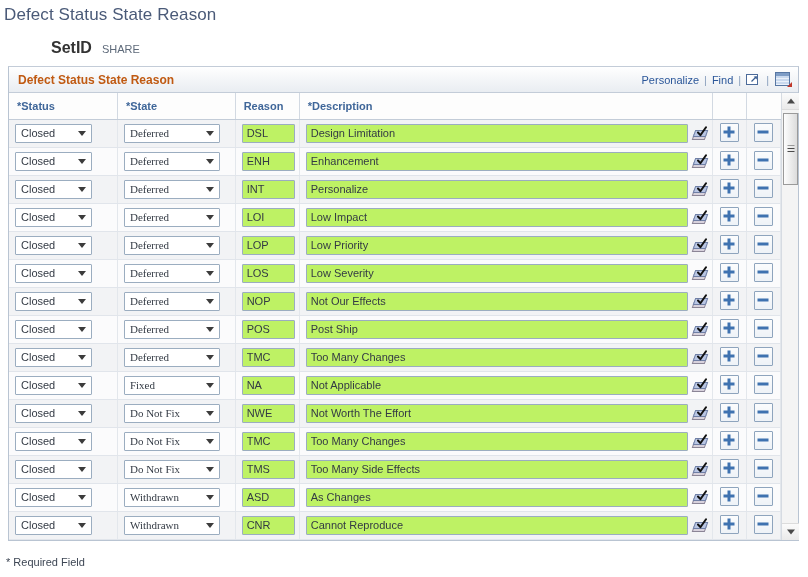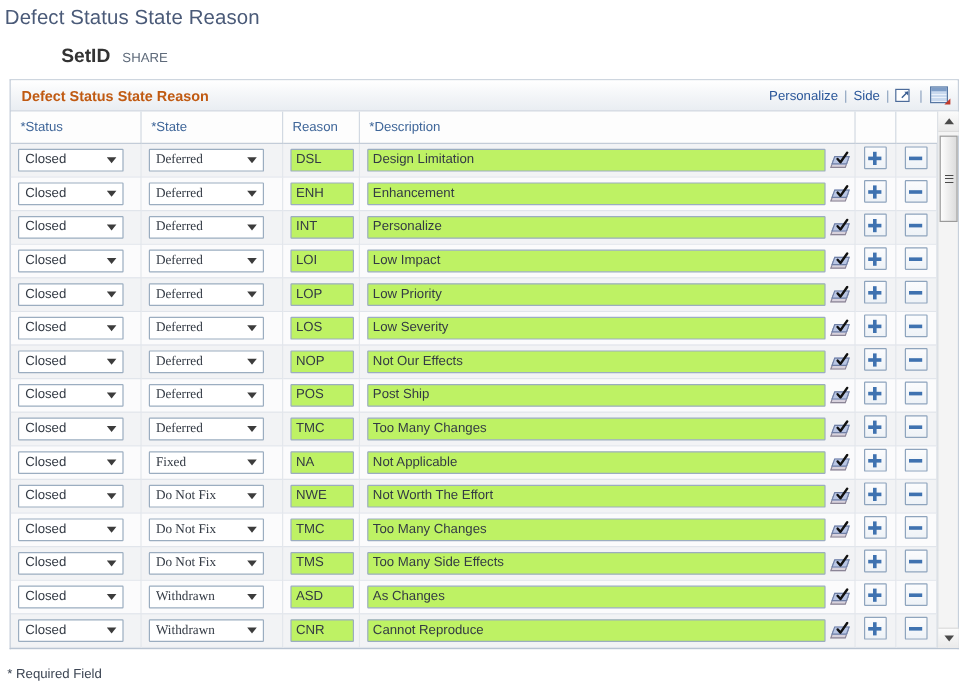--- a/index.html
+++ b/index.html
@@ -210,21 +210,21 @@
     border-collapse: collapse;
     width: 100%;
     table-layout: fixed;
     font-size: 11px;
   }
   table.grid th {
     background: #fdfdfd;
     border-right: 1px solid #d2d9e2;
     border-bottom: 1px solid #c3ccd8;
     color: #3f6699;
-    font-weight: normal;
+    font-weight: bold;
     font-size: 11px;
     text-align: left;
     padding: 6px 0 6px 8px;
     height: 26px;
     box-sizing: border-box;
     vertical-align: middle;
     white-space: nowrap;
   }
   table.grid th.last-col { border-right: none; }
 
@@ -244,21 +244,21 @@
   
   col.c-status { width: 105px; }
   col.c-state  { width: 114px; }
   col.c-reason { width: 62px; }
   col.c-desc   { width: 400px; }
   col.c-plus   { width: 33px; }
   col.c-minus  { width: 33px; }
 
   
   .sel {
-    width: 88px;
+    width: 77px;
     height: 19px;
     border: 1px solid #9badc0;
     background: #ffffff;
     box-sizing: border-box;
     font-size: 11px;
     color: #333a44;
     position: relative;
     display: flex;
     align-items: center;
     padding: 0 16px 0 5px;
@@ -441,21 +441,21 @@
 
 <div class="grid-wrap">
 
   <div class="grid-header">
     <span class="grid-header-title">Defect Status State Reason</span>
     <span class="grid-header-spacer"></span>
 
     <span class="hdr-links">
       <a class="hdr-link">Personalize</a>
       <span class="hdr-sep">|</span>
-      <a class="hdr-link">Side</a>
+      <a class="hdr-link">Find</a>
       <span class="hdr-sep">|</span>
 
       <span class="icon-expand">
         <span class="frame"></span>
         <span class="arrow">
           <svg width="8" height="8" viewBox="0 0 8 8">
             <path d="M1.5 6.5 L6.5 1.5" stroke="#3a5e92" stroke-width="1.2" fill="none"></path>
             <path d="M3.6 1.4 L6.8 1.4 L6.8 4.6 Z" fill="#3a5e92"></path>
           </svg>
         </span>

